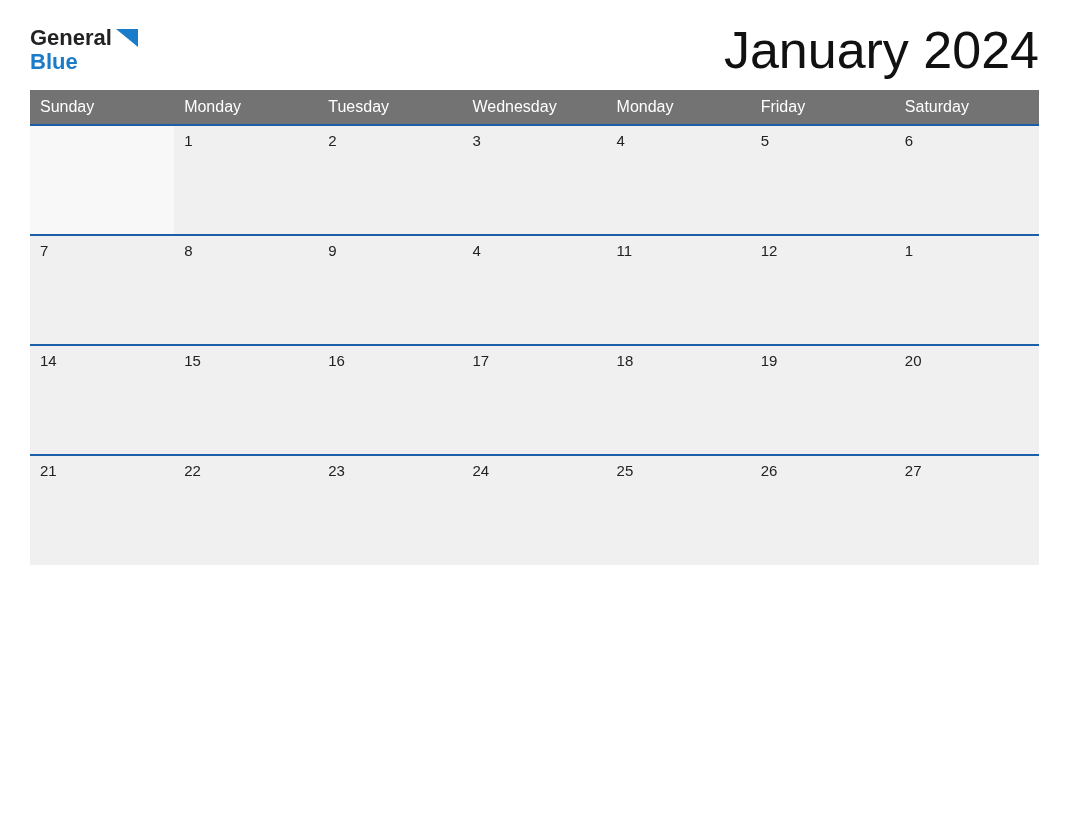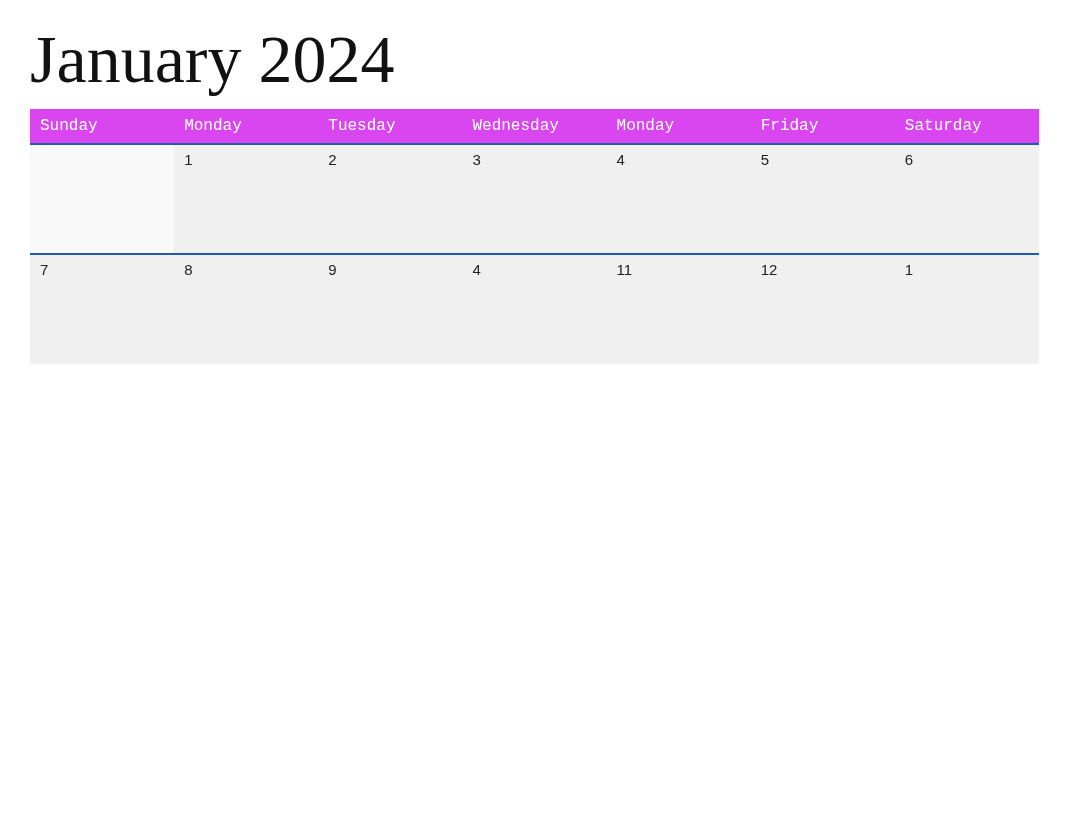--- a/index.html
+++ b/index.html
@@ -50,34 +50,33 @@
       color: #1a7cc9;
       line-height: 1.1;
     }
 
     .logo-top-row {
       display: flex;
       align-items: center;
     }
 
     .month-title {
-      font-size: 68px;
+      font-size: 52px;
       font-weight: normal;
       color: #111111;
-      font-family: Liberation Serif, serif;
+      font-family: Liberation Sans, sans-serif;
     }
 
     .calendar {
       width: 100%;
       border-collapse: collapse;
     }
 
     .calendar thead tr {
-      background-color: #d946ef;
-      font-family: Liberation Mono, monospace;
+      background-color: #737373;
     }
 
     .calendar thead th {
       color: #ffffff;
       font-size: 16px;
       font-weight: normal;
       padding: 8px 10px;
       text-align: left;
       border: none;
     }
@@ -106,20 +105,33 @@
     .day-number {
       font-size: 15px;
       color: #222222;
     }
   </style>
 </head>
 <body>
 
 <div class="page">
   <div class="header">
+    <div class="logo">
+      <div class="logo-top-row">
+        <span class="logo-general">General</span>
+        <span style="display:inline-block; margin-left:4px; position:relative; top:2px;">
+          <svg width="22" height="18" viewBox="0 0 22 18">
+            <polygon points="0,0 22,0 22,18" fill="#1a7cc9"></polygon>
+          </svg>
+        </span>
+      </div>
+      <div>
+        <span class="logo-blue">Blue</span>
+      </div>
+    </div>
     <div class="month-title">January 2024</div>
   </div>
 
   <table class="calendar">
     <thead>
       <tr>
         <th>Sunday</th>
         <th>Monday</th>
         <th>Tuesday</th>
         <th>Wednesday</th>
@@ -140,15 +152,33 @@
         </tr>
         <tr>
           <td><span class="day-number">7</span></td>
           <td><span class="day-number">8</span></td>
           <td><span class="day-number">9</span></td>
           <td><span class="day-number">4</span></td>
           <td><span class="day-number">11</span></td>
           <td><span class="day-number">12</span></td>
           <td><span class="day-number">1</span></td>
         </tr>
+        <tr>
+          <td><span class="day-number">14</span></td>
+          <td><span class="day-number">15</span></td>
+          <td><span class="day-number">16</span></td>
+          <td><span class="day-number">17</span></td>
+          <td><span class="day-number">18</span></td>
+          <td><span class="day-number">19</span></td>
+          <td><span class="day-number">20</span></td>
+        </tr>
+        <tr>
+          <td><span class="day-number">21</span></td>
+          <td><span class="day-number">22</span></td>
+          <td><span class="day-number">23</span></td>
+          <td><span class="day-number">24</span></td>
+          <td><span class="day-number">25</span></td>
+          <td><span class="day-number">26</span></td>
+          <td><span class="day-number">27</span></td>
+        </tr>
       </tbody>
   </table>
 </div>
 
 </body></html>

